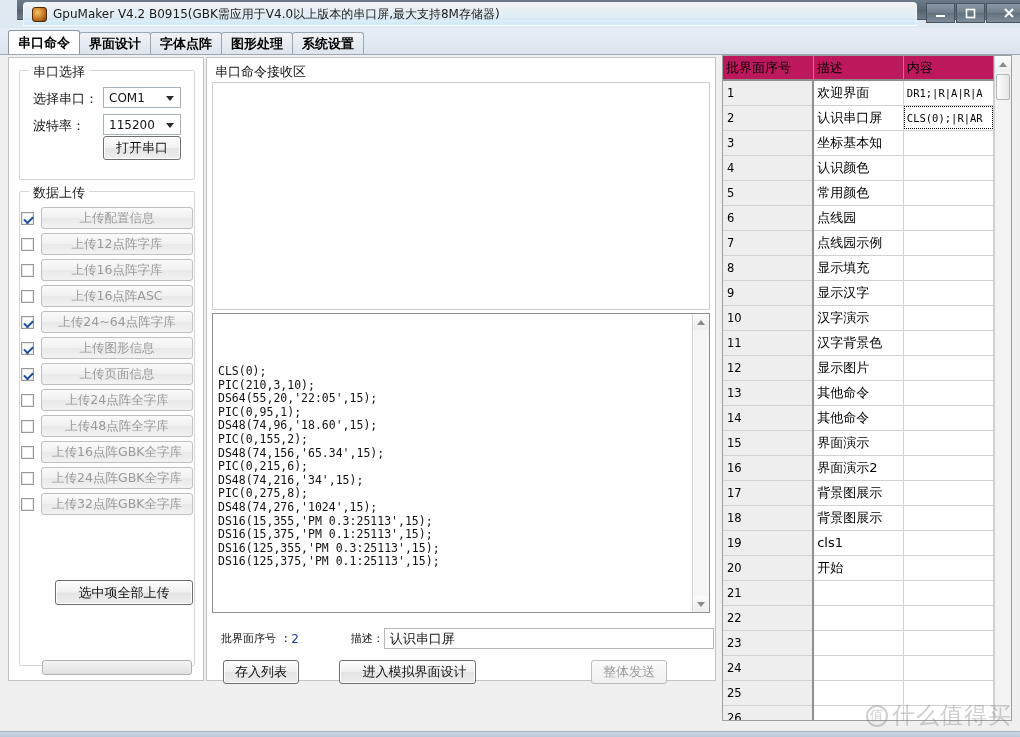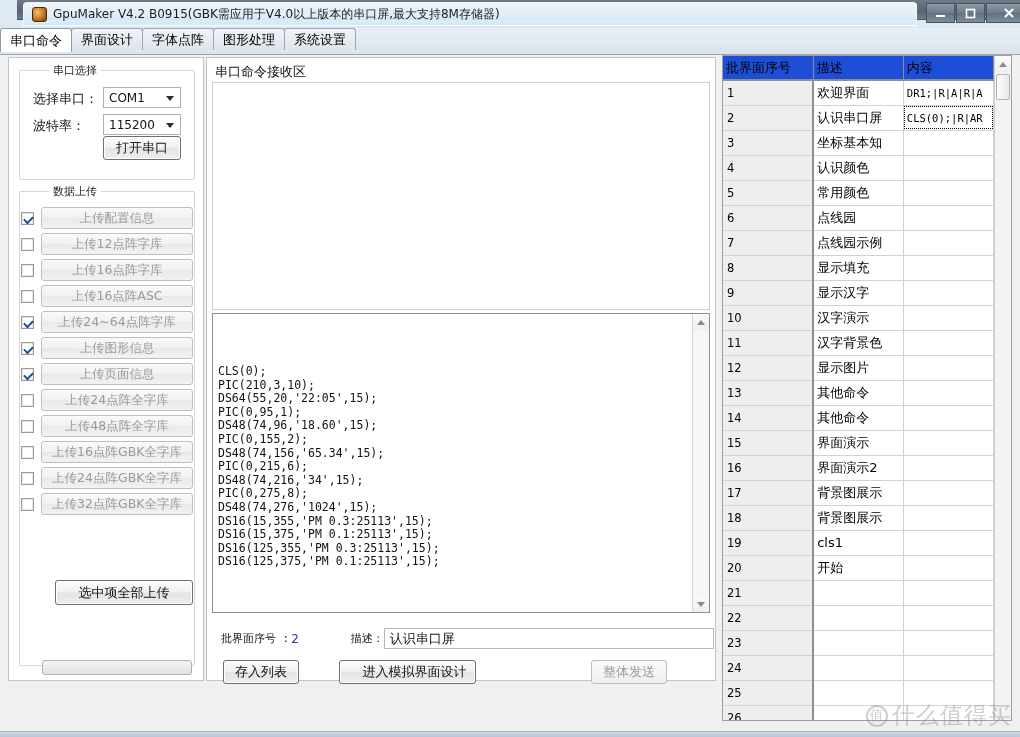--- a/index.html
+++ b/index.html
@@ -51,21 +51,21 @@
     color: #fff; font-size: 11px; line-height: 1;
   }
   .winbtn.close { width: 45px; }
   .winbtn svg { display: block; }
 
   
   .tabstrip {
     position: absolute; left: 0; top: 28px; width: 1020px; height: 27px;
     background: linear-gradient(to bottom, #e8eef5, #dbe4ee);
     border-bottom: 1px solid #9aa7b4;
-    display: flex; align-items: flex-start; 
+    display: flex; align-items: flex-end; padding-left: 8px; font-weight: bold;
   }
   .tab {
     height: 22px; padding: 0 9px; margin-right: -1px;
     display: flex; align-items: center;
     font-size: 13px; color: #000;
     background: linear-gradient(to bottom, #f0f3f7, #dde4ec);
     border: 1px solid #9aa7b4; border-bottom: none;
     border-radius: 3px 3px 0 0;
   }
   .tab.active {
@@ -82,21 +82,21 @@
   }
 
   
   .leftpanel {
     position: absolute; left: 8px; top: 2px; width: 196px; height: 624px;
     background: #fff; border: 1px solid #c3c3c3;
   }
   .groupbox { position: absolute; border: 1px solid #d6d6d6; border-radius: 2px; }
   .group-title {
     position: absolute; top: -8px; left: 9px; background: #fff;
-    padding: 0 4px; font-size: 11px; color: #1a1a1a; margin-left: 20px;
+    padding: 0 4px; font-size: 13px; color: #1a1a1a;
   }
   #grp-serial { left: 10px; top: 12px; width: 176px; height: 110px; }
   #grp-upload { left: 10px; top: 133px; width: 176px; height: 475px; }
 
   .frow { position: absolute; display: flex; align-items: center; }
   .flabel { font-size: 13px; color: #111; }
   .combo {
     width: 78px; height: 21px; border: 1px solid #a6b3bf; background: #fff;
     display: flex; align-items: center; padding-left: 5px;
     font-size: 12px; color: #111; position: relative;
@@ -200,21 +200,21 @@
 
   
   .rightpanel {
     position: absolute; left: 722px; top: 0px; width: 290px; height: 666px;
     background: #fff; border: 1px solid #9f9f9f;
     display: flex;
   }
   .gridwrap { flex: 1 1 auto; overflow: hidden; }
   table.grid { border-collapse: collapse; width: 100%; table-layout: fixed; }
   table.grid th {
-    height: 24px; background: #1d4ed8;
+    height: 24px; background: #be185d;
     border-right: 1px solid #8f8f8f; border-bottom: 2px solid #8f8f8f;
     font-weight: normal; font-size: 13px; color: #000;
     text-align: left; padding-left: 3px; white-space: nowrap; overflow: hidden;
   }
   table.grid td {
     height: 25px; border-right: 1px solid #d2d2d2; border-bottom: 1px solid #d2d2d2;
     font-size: 13px; color: #000; padding-left: 3px;
     white-space: nowrap; overflow: hidden;
   }
   table.grid td.idx {

